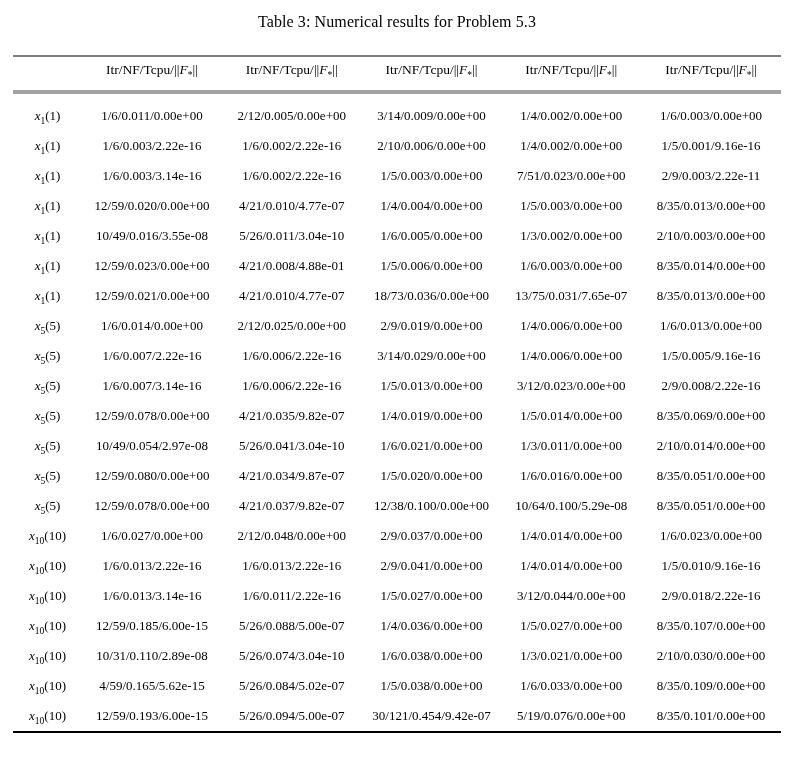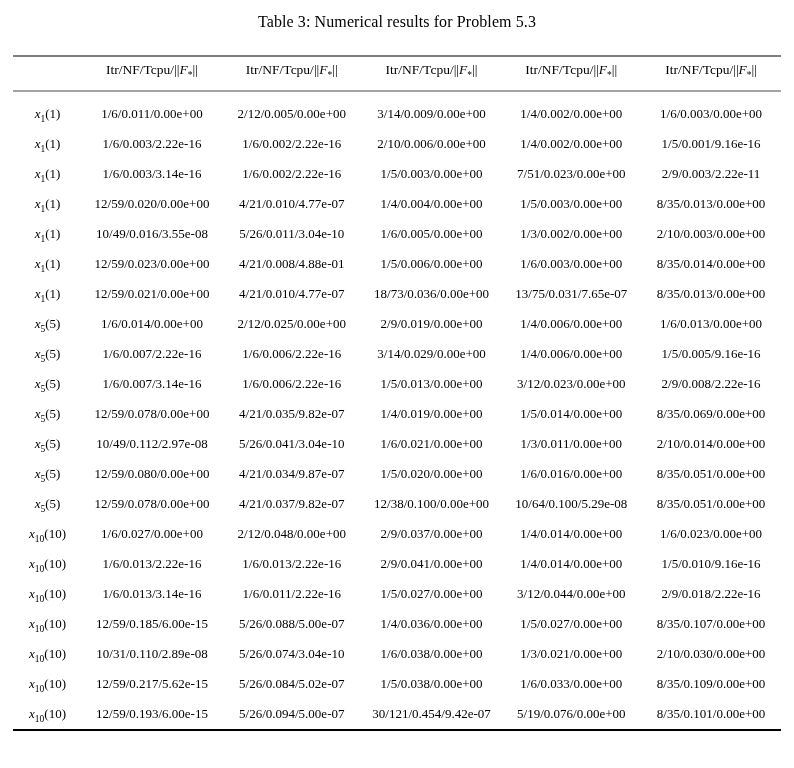--- a/index.html
+++ b/index.html
@@ -36,21 +36,21 @@
   thead td {
     text-align: center;
     font-size: 13.5px;
     vertical-align: middle;
   }
   thead tr.names td {
     padding: 17px 0 3px 0;
   }
   thead tr.sub td {
     padding: 5px 0 12px 0;
-    border-bottom: 2px solid #a3a3a3;
+    border-bottom: 4px solid #a3a3a3;
   }
   thead i { font-style: italic; }
   sub {
     font-size: 9.5px;
     line-height: 0;
   }
   tbody td {
     text-align: center;
     font-size: 13px;
     height: 30px;
@@ -184,21 +184,21 @@
     <td class="init"><i>x</i><sub>5</sub><span>(5)</span></td>
     <td>12/59/0.078/0.00e+00</td>
     <td>4/21/0.035/9.82e-07</td>
     <td>1/4/0.019/0.00e+00</td>
     <td>1/5/0.014/0.00e+00</td>
     <td>8/35/0.069/0.00e+00</td>
   </tr>
 
   <tr>
     <td class="init"><i>x</i><sub>5</sub><span>(5)</span></td>
-    <td>10/49/0.112/2.97e-08</td>
+    <td>10/49/0.054/2.97e-08</td>
     <td>5/26/0.041/3.04e-10</td>
     <td>1/6/0.021/0.00e+00</td>
     <td>1/3/0.011/0.00e+00</td>
     <td>2/10/0.014/0.00e+00</td>
   </tr>
 
   <tr>
     <td class="init"><i>x</i><sub>5</sub><span>(5)</span></td>
     <td>12/59/0.080/0.00e+00</td>
     <td>4/21/0.034/9.87e-07</td>
@@ -256,21 +256,21 @@
     <td class="init"><i>x</i><sub>10</sub><span>(10)</span></td>
     <td>10/31/0.110/2.89e-08</td>
     <td>5/26/0.074/3.04e-10</td>
     <td>1/6/0.038/0.00e+00</td>
     <td>1/3/0.021/0.00e+00</td>
     <td>2/10/0.030/0.00e+00</td>
   </tr>
 
   <tr>
     <td class="init"><i>x</i><sub>10</sub><span>(10)</span></td>
-    <td>12/59/0.217/5.62e-15</td>
+    <td>4/59/0.165/5.62e-15</td>
     <td>5/26/0.084/5.02e-07</td>
     <td>1/5/0.038/0.00e+00</td>
     <td>1/6/0.033/0.00e+00</td>
     <td>8/35/0.109/0.00e+00</td>
   </tr>
 
   <tr>
     <td class="init"><i>x</i><sub>10</sub><span>(10)</span></td>
     <td>12/59/0.193/6.00e-15</td>
     <td>5/26/0.094/5.00e-07</td>

